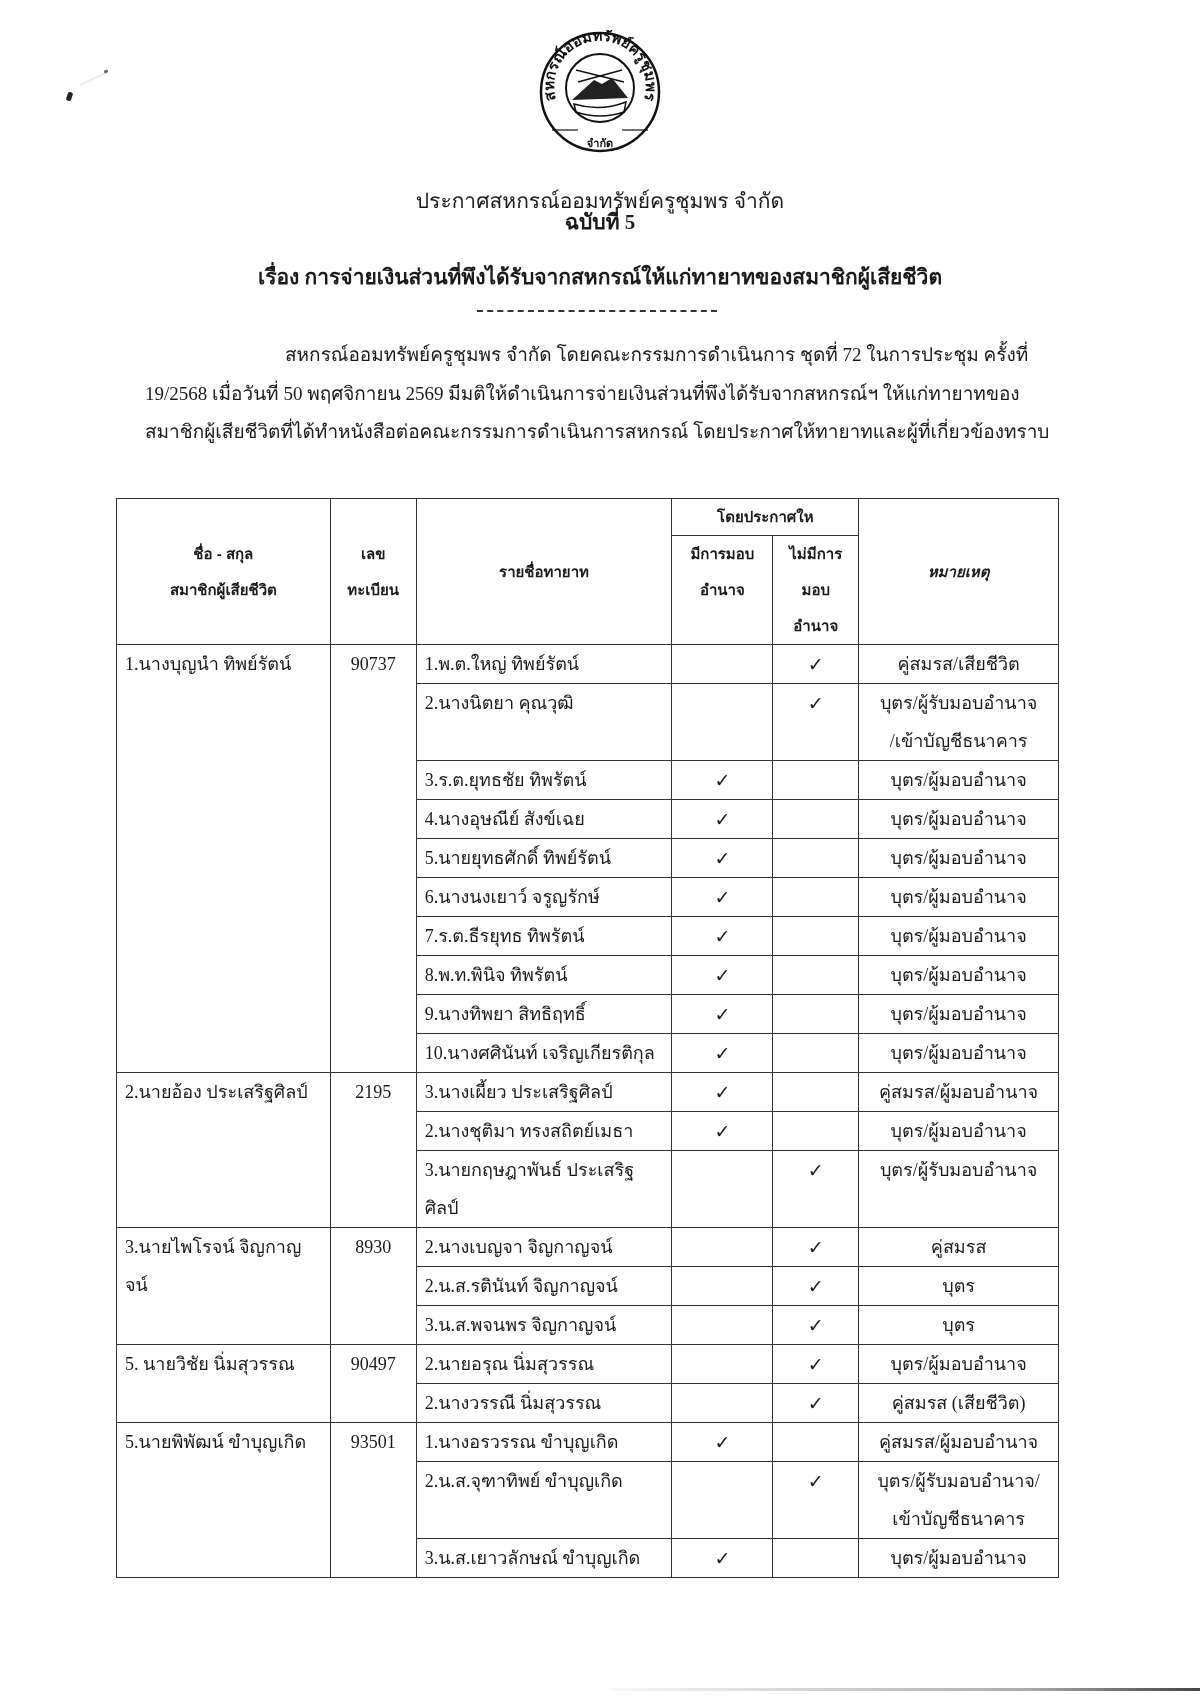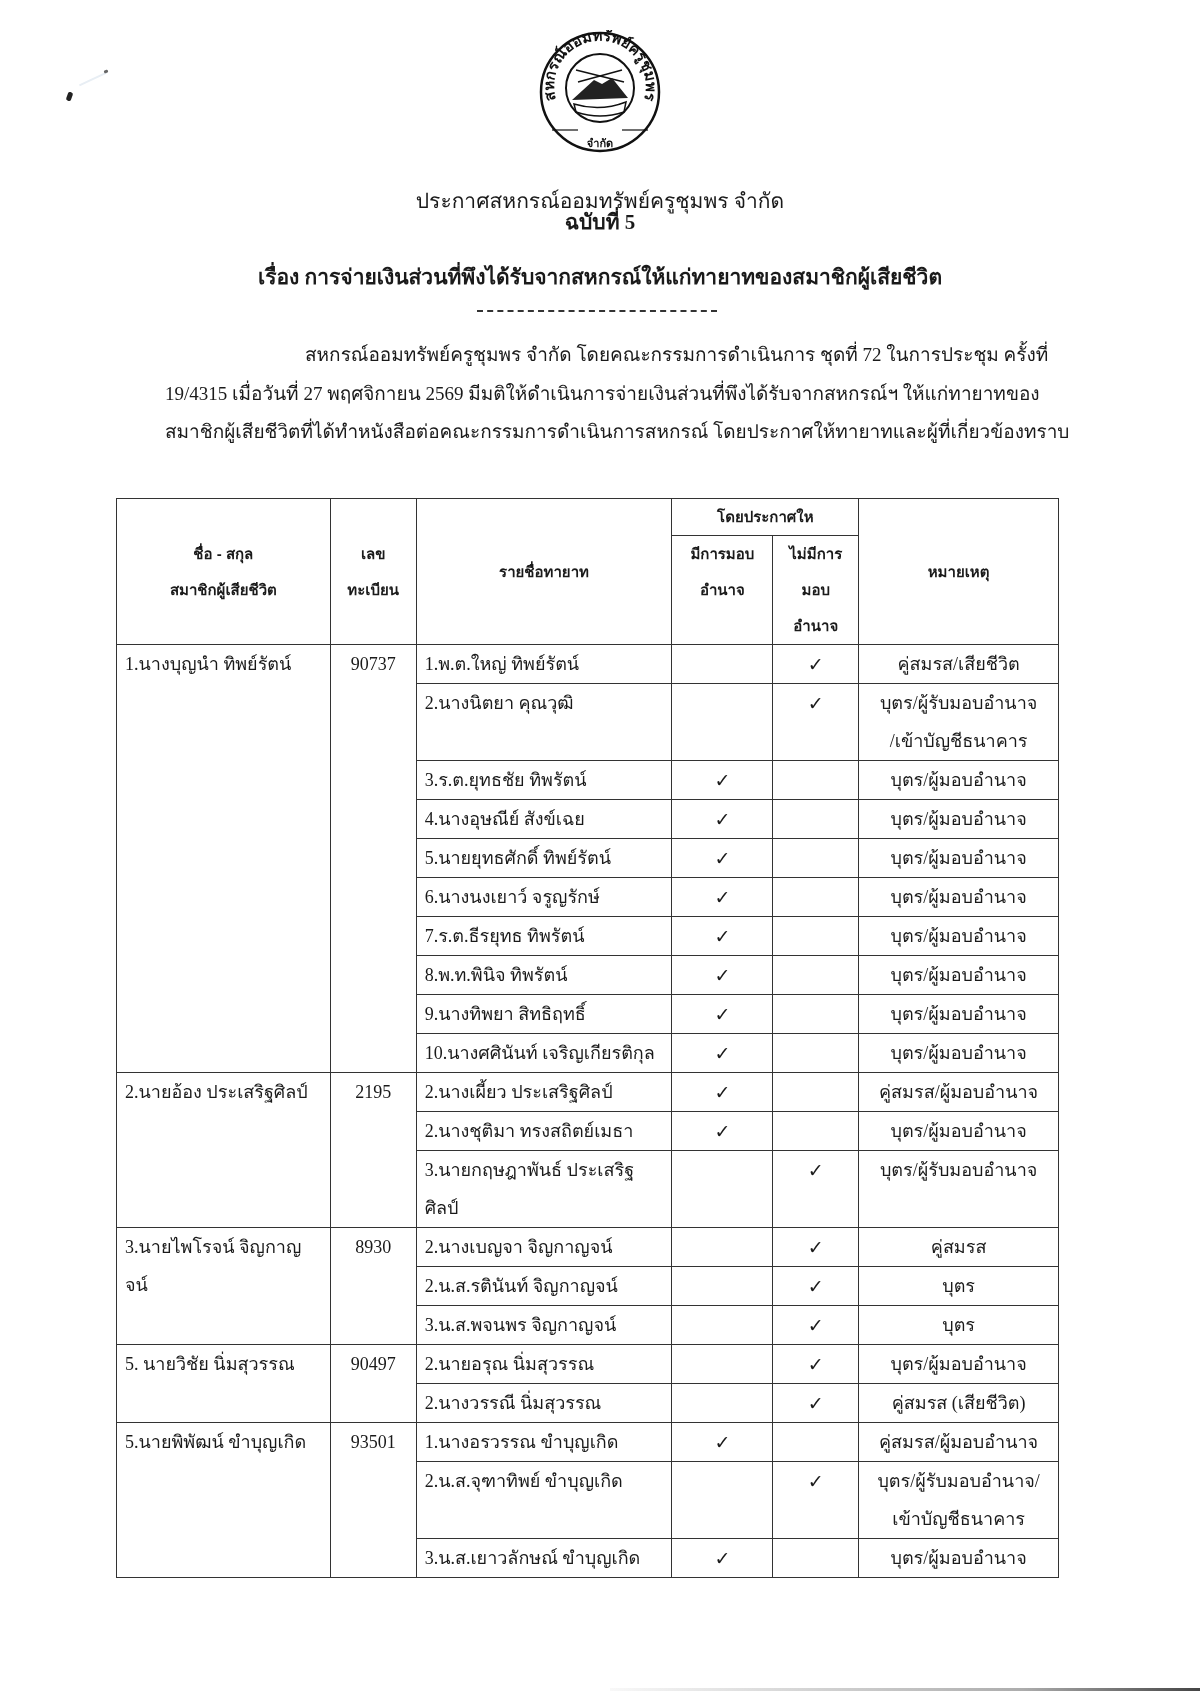--- a/index.html
+++ b/index.html
@@ -19,37 +19,37 @@
 
     .title-block { position: absolute; left: 0; width: 1200px; text-align: center; }
     .title1 { top: 184px; font-size: 21px; font-weight: normal; }
     .title2 { top: 205px; font-size: 21px; font-weight: bold; }
     .title3 { top: 260px; font-size: 21px; font-weight: bold; }
     .divider { position: absolute; left: 477px; top: 310px; width: 240px; border-top: 2px dashed #333; height: 0; }
 
     .para { position: absolute; left: 145px; width: 910px; font-size: 19px; line-height: 38.5px; }
     .para .indent { display: inline-block; width: 140px; }
     .para-line { white-space: nowrap; }
-    .para { top: 336px; margin-left: 20px; }
+    .para { top: 336px; }
 
     table.heirs {
       position: absolute; left: 116px; top: 498px; width: 943px;
       border-collapse: collapse; font-size: 18px;
     }
     table.heirs th, table.heirs td {
       border: 1.5px solid #333; padding: 0 8px; vertical-align: top;
       line-height: 38px;
     }
     table.heirs th { font-family: "Liberation Sans", "DejaVu Sans", sans-serif; font-weight: bold; font-size: 15px; text-align: center; vertical-align: middle; line-height: 36px; }
     .col-name { width: 197px; }
     .col-reg { width: 69px; text-align: center; }
     .col-heir { width: 239px; }
     .col-has { width: 84px; text-align: center; }
     .col-no { width: 69px; text-align: center; }
-    .col-note { width: 183px; text-align: center; }
+    .col-note { width: 183px; text-align: center; font-style: italic; }
     td.check { text-align: center; font-family: "DejaVu Sans", sans-serif; font-size: 19px; }
     td.member, td.reg { line-height: 38px; }
     td.reg { text-align: center; }
     td.note { text-align: center; }
   </style>
 </head>
 <body>
 
 <div class="scan-mark streak"></div>
 <div class="scan-mark dash"></div>
@@ -75,21 +75,21 @@
   <line x1="84" y1="100" x2="110" y2="100" stroke="#111" stroke-width="1.2"></line>
 </svg>
 
 <div class="title-block title1">ประกาศสหกรณ์ออมทรัพย์ครูชุมพร จำกัด</div>
 <div class="title-block title2">ฉบับที่ 5</div>
 <div class="title-block title3">เรื่อง  การจ่ายเงินส่วนที่พึงได้รับจากสหกรณ์ให้แก่ทายาทของสมาชิกผู้เสียชีวิต</div>
 <div class="divider"></div>
 
 <div class="para">
   <div class="para-line"><span class="indent"></span><span>สหกรณ์ออมทรัพย์ครูชุมพร จำกัด โดยคณะกรรมการดำเนินการ ชุดที่ 72  ในการประชุม ครั้งที่</span></div>
-  <div class="para-line">19/4315  เมื่อวันที่  27 พฤศจิกายน 2569  มีมติให้ดำเนินการจ่ายเงินส่วนที่พึงได้รับจากสหกรณ์ฯ ให้แก่ทายาทของ</div>
+  <div class="para-line">19/2568  เมื่อวันที่  50 พฤศจิกายน 2569  มีมติให้ดำเนินการจ่ายเงินส่วนที่พึงได้รับจากสหกรณ์ฯ ให้แก่ทายาทของ</div>
   <div class="para-line">สมาชิกผู้เสียชีวิตที่ได้ทำหนังสือต่อคณะกรรมการดำเนินการสหกรณ์ โดยประกาศให้ทายาทและผู้ที่เกี่ยวข้องทราบ</div>
 </div>
 
 <table class="heirs">
   <thead>
     <tr>
       <th rowspan="2" class="col-name">
         <div>ชื่อ - สกุล</div>
         <div>สมาชิกผู้เสียชีวิต</div>
       </th>
@@ -193,21 +193,21 @@
         <td>10.นางศศินันท์ เจริญเกียรติกุล</td>
         <td class="check"><span>✓</span></td>
         <td class="check"></td>
         <td class="note">
           <div>บุตร/ผู้มอบอำนาจ</div>
         </td>
       </tr>
       <tr>
         <td class="member" rowspan="3">2.นายอ้อง ประเสริฐศิลป์</td>
         <td class="reg" rowspan="3">2195</td>
-        <td>2.นางเผี้ยว ประเสริฐศิลป์</td>
+        <td>3.นางเผี้ยว ประเสริฐศิลป์</td>
         <td class="check"><span>✓</span></td>
         <td class="check"></td>
         <td class="note">
           <div>คู่สมรส/ผู้มอบอำนาจ</div>
         </td>
       </tr>
       <tr>
         <td>2.นางชุติมา ทรงสถิตย์เมธา</td>
         <td class="check"><span>✓</span></td>
         <td class="check"></td>

